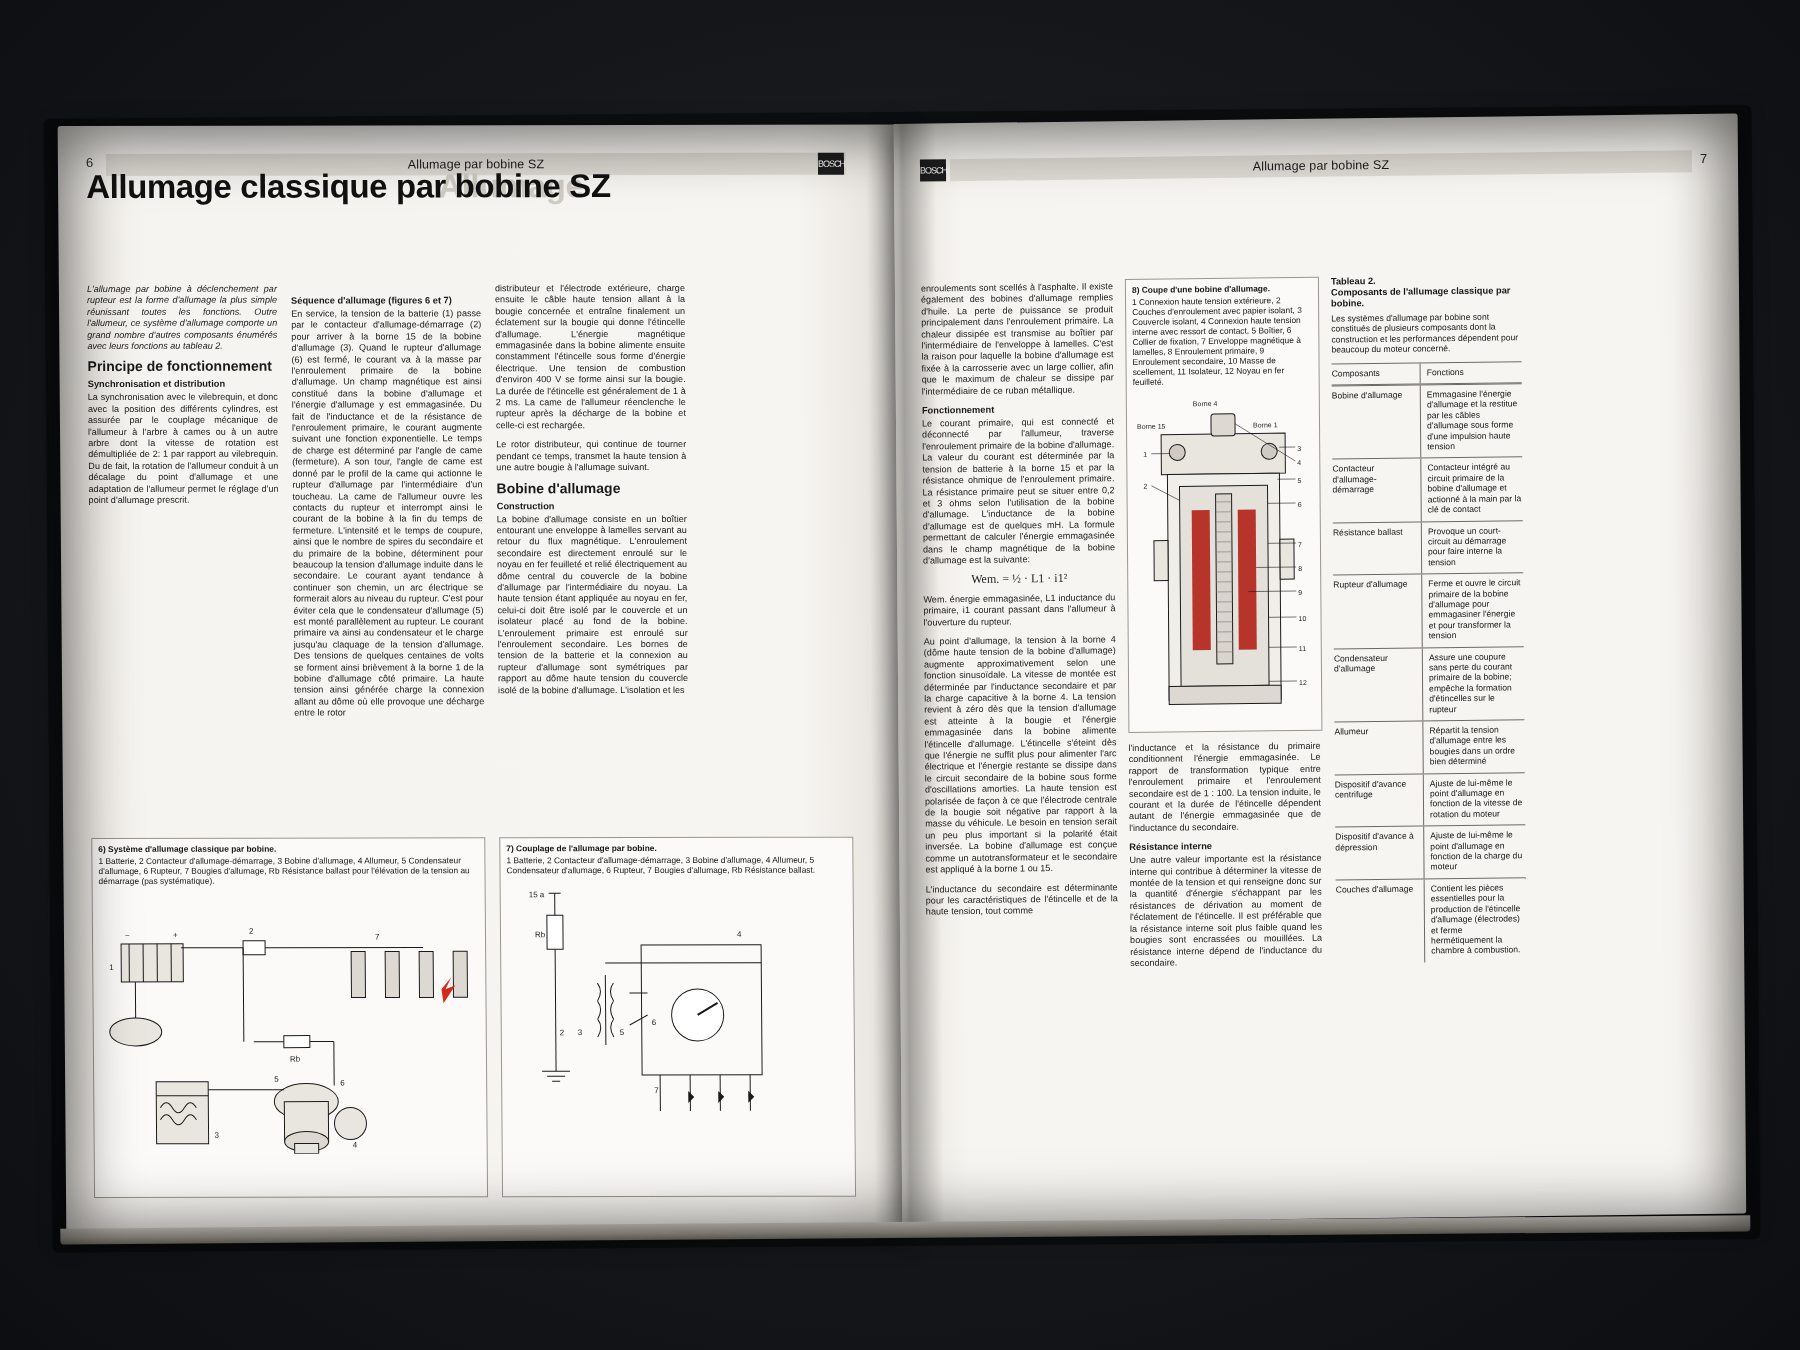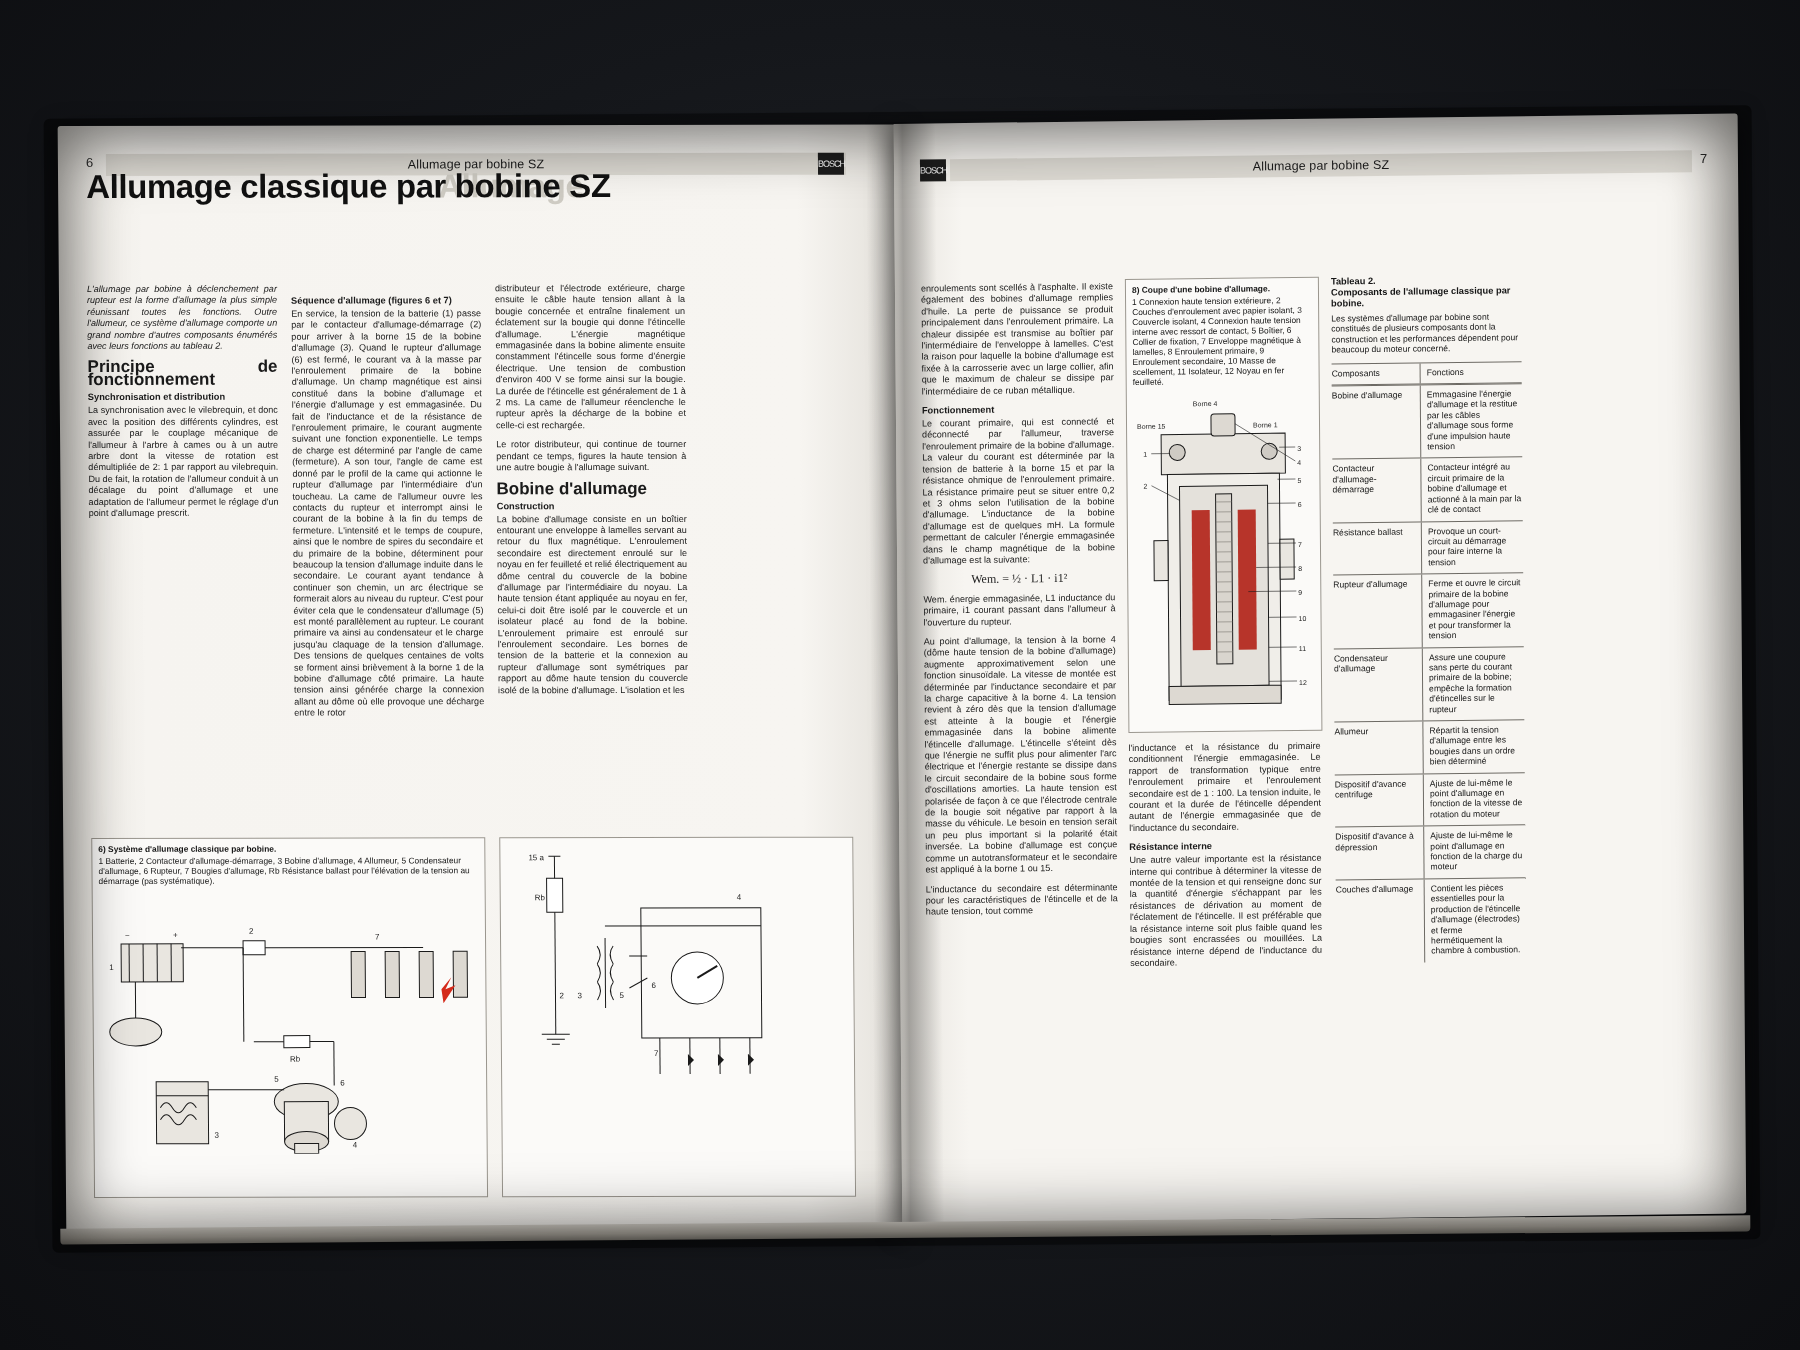--- a/index.html
+++ b/index.html
@@ -61,21 +61,21 @@
   h1.title{
     position:absolute;margin:0;font-weight:bold;color:#111;
     font-size:33px;line-height:38px;letter-spacing:-0.4px;
   }
   .ghost{
     position:absolute;font-size:33px;font-weight:bold;color:#cfccc4;letter-spacing:-0.4px;
   }
   .col{position:absolute;font-size:9.1px;line-height:11.4px;color:#1a1a1a;text-align:justify;}
   .col p{margin:0 0 8px 0;}
   .col p.it{font-style:italic;}
-  .h2{font-weight:bold;font-size:17px;margin:6px 0 4px 0;line-height:13px;}
+  .h2{font-weight:bold;font-size:14px;margin:6px 0 4px 0;line-height:13px;}
   .h3{font-weight:bold;font-size:9.3px;margin:6px 0 2px 0;line-height:11px;}
   .fig{
     position:absolute;border:1px solid #9a968e;background:#fbfaf8;
   }
   .figcap{font-size:8.4px;line-height:10px;color:#151515;padding:5px 6px 0 6px;}
   .figcap b{font-weight:bold;}
   .table{position:absolute;font-size:8.6px;line-height:10.4px;color:#161616;}
   .table .trow{display:flex;border-top:1px solid #6d6a64;}
   .table .c1{width:82px;padding:4px 6px 6px 0;font-weight:normal;}
   .table .c2{flex:1;padding:4px 0 6px 6px;border-left:1px solid #6d6a64;}
@@ -108,21 +108,21 @@
           <p>La synchronisation avec le vilebrequin, et donc avec la position des différents cylindres, est assurée par le couplage mécanique de l'allumeur à l'arbre à cames ou à un autre arbre dont la vitesse de rotation est démultipliée de 2: 1 par rapport au vilebrequin. Du de fait, la rotation de l'allumeur conduit à un décalage du point d'allumage et une adaptation de l'allumeur permet le réglage d'un point d'allumage prescrit.</p>
         </div>
 
         <div class="col" style="left:232px;top:158px;width:190px;">
           <div class="h3" style="margin-top:12px;">Séquence d'allumage (figures 6 et 7)</div>
           <p>En service, la tension de la batterie (1) passe par le contacteur d'allumage-démarrage (2) pour arriver à la borne 15 de la bobine d'allumage (3). Quand le rupteur d'allumage (6) est fermé, le courant va à la masse par l'enroulement primaire de la bobine d'allumage. Un champ magnétique est ainsi constitué dans la bobine d'allumage et l'énergie d'allumage y est emmagasinée. Du fait de l'inductance et de la résistance de l'enroulement primaire, le courant augmente suivant une fonction exponentielle. Le temps de charge est déterminé par l'angle de came (fermeture). A son tour, l'angle de came est donné par le profil de la came qui actionne le rupteur d'allumage par l'intermédiaire d'un toucheau. La came de l'allumeur ouvre les contacts du rupteur et interrompt ainsi le courant de la bobine à la fin du temps de fermeture. L'intensité et le temps de coupure, ainsi que le nombre de spires du secondaire et du primaire de la bobine, déterminent pour beaucoup la tension d'allumage induite dans le secondaire. Le courant ayant tendance à continuer son chemin, un arc électrique se formerait alors au niveau du rupteur. C'est pour éviter cela que le condensateur d'allumage (5) est monté parallèlement au rupteur. Le courant primaire va ainsi au condensateur et le charge jusqu'au claquage de la tension d'allumage. Des tensions de quelques centaines de volts se forment ainsi brièvement à la borne 1 de la bobine d'allumage côté primaire. La haute tension ainsi générée charge la connexion allant au dôme où elle provoque une décharge entre le rotor</p>
         </div>
 
         <div class="col" style="left:436px;top:158px;width:190px;">
           <p>distributeur et l'électrode extérieure, charge ensuite le câble haute tension allant à la bougie concernée et entraîne finalement un éclatement sur la bougie qui donne l'étincelle d'allumage. L'énergie magnétique emmagasinée dans la bobine alimente ensuite constamment l'étincelle sous forme d'énergie électrique. Une tension de combustion d'environ 400 V se forme ainsi sur la bougie. La durée de l'étincelle est généralement de 1 à 2 ms. La came de l'allumeur réenclenche le rupteur après la décharge de la bobine et celle-ci est rechargée.</p>
-          <p>Le rotor distributeur, qui continue de tourner pendant ce temps, figures la haute tension à une autre bougie à l'allumage suivant.</p>
+          <p>Le rotor distributeur, qui continue de tourner pendant ce temps, transmet la haute tension à une autre bougie à l'allumage suivant.</p>
           <div class="h2">Bobine d'allumage</div>
           <div class="h3">Construction</div>
           <p>La bobine d'allumage consiste en un boîtier entourant une enveloppe à lamelles servant au retour du flux magnétique. L'enroulement secondaire est directement enroulé sur le noyau en fer feuilleté et relié électriquement au dôme central du couvercle de la bobine d'allumage par l'intermédiaire du noyau. La haute tension étant appliquée au noyau en fer, celui-ci doit être isolé par le couvercle et un isolateur placé au fond de la bobine. L'enroulement primaire est enroulé sur l'enroulement secondaire. Les bornes de tension de la batterie et la connexion au rupteur d'allumage sont symétriques par rapport au dôme haute tension du couvercle isolé de la bobine d'allumage. L'isolation et les</p>
         </div>
 
         <div class="fig" style="left:28px;top:712px;width:392px;height:358px;">
           <div class="figcap">
             <b>6) Système d'allumage classique par bobine.</b>
             <div style="margin-top:2px;">1 Batterie, 2 Contacteur d'allumage-démarrage, 3 Bobine d'allumage, 4 Allumeur, 5 Condensateur d'allumage, 6 Rupteur, 7 Bougies d'allumage, Rb Résistance ballast pour l'élévation de la tension au démarrage (pas systématique).</div>
           </div>
@@ -176,20 +176,24 @@
               <text x="180" y="196" font-size="8" fill="#1a1a1a" stroke="none">5</text>
 
               <line x1="114" y1="204" x2="190" y2="204"></line>
               <line x1="150" y1="62" x2="150" y2="156"></line>
               <line x1="240" y1="156" x2="240" y2="200"></line>
             </g>
           </svg>
         </div>
 
         <div class="fig" style="left:436px;top:712px;width:352px;height:358px;">
+          <div class="figcap">
+            <b>7) Couplage de l'allumage par bobine.</b>
+            <div style="margin-top:2px;">1 Batterie, 2 Contacteur d'allumage-démarrage, 3 Bobine d'allumage, 4 Allumeur, 5 Condensateur d'allumage, 6 Rupteur, 7 Bougies d'allumage, Rb Résistance ballast.</div>
+          </div>
           <svg width="352" height="250" viewBox="0 0 352 250">
             <g stroke="#1a1a1a" fill="none" stroke-width="1">
               <text x="28" y="22" font-size="8" fill="#1a1a1a" stroke="none">15 a</text>
               <line x1="48" y1="18" x2="60" y2="18"></line>
 
               <rect x="46" y="40" width="16" height="34" fill="#fff"></rect>
               <text x="34" y="62" font-size="8" fill="#1a1a1a" stroke="none">Rb</text>
               <line x1="54" y1="18" x2="54" y2="40"></line>
               <line x1="54" y1="74" x2="54" y2="196"></line>
 

